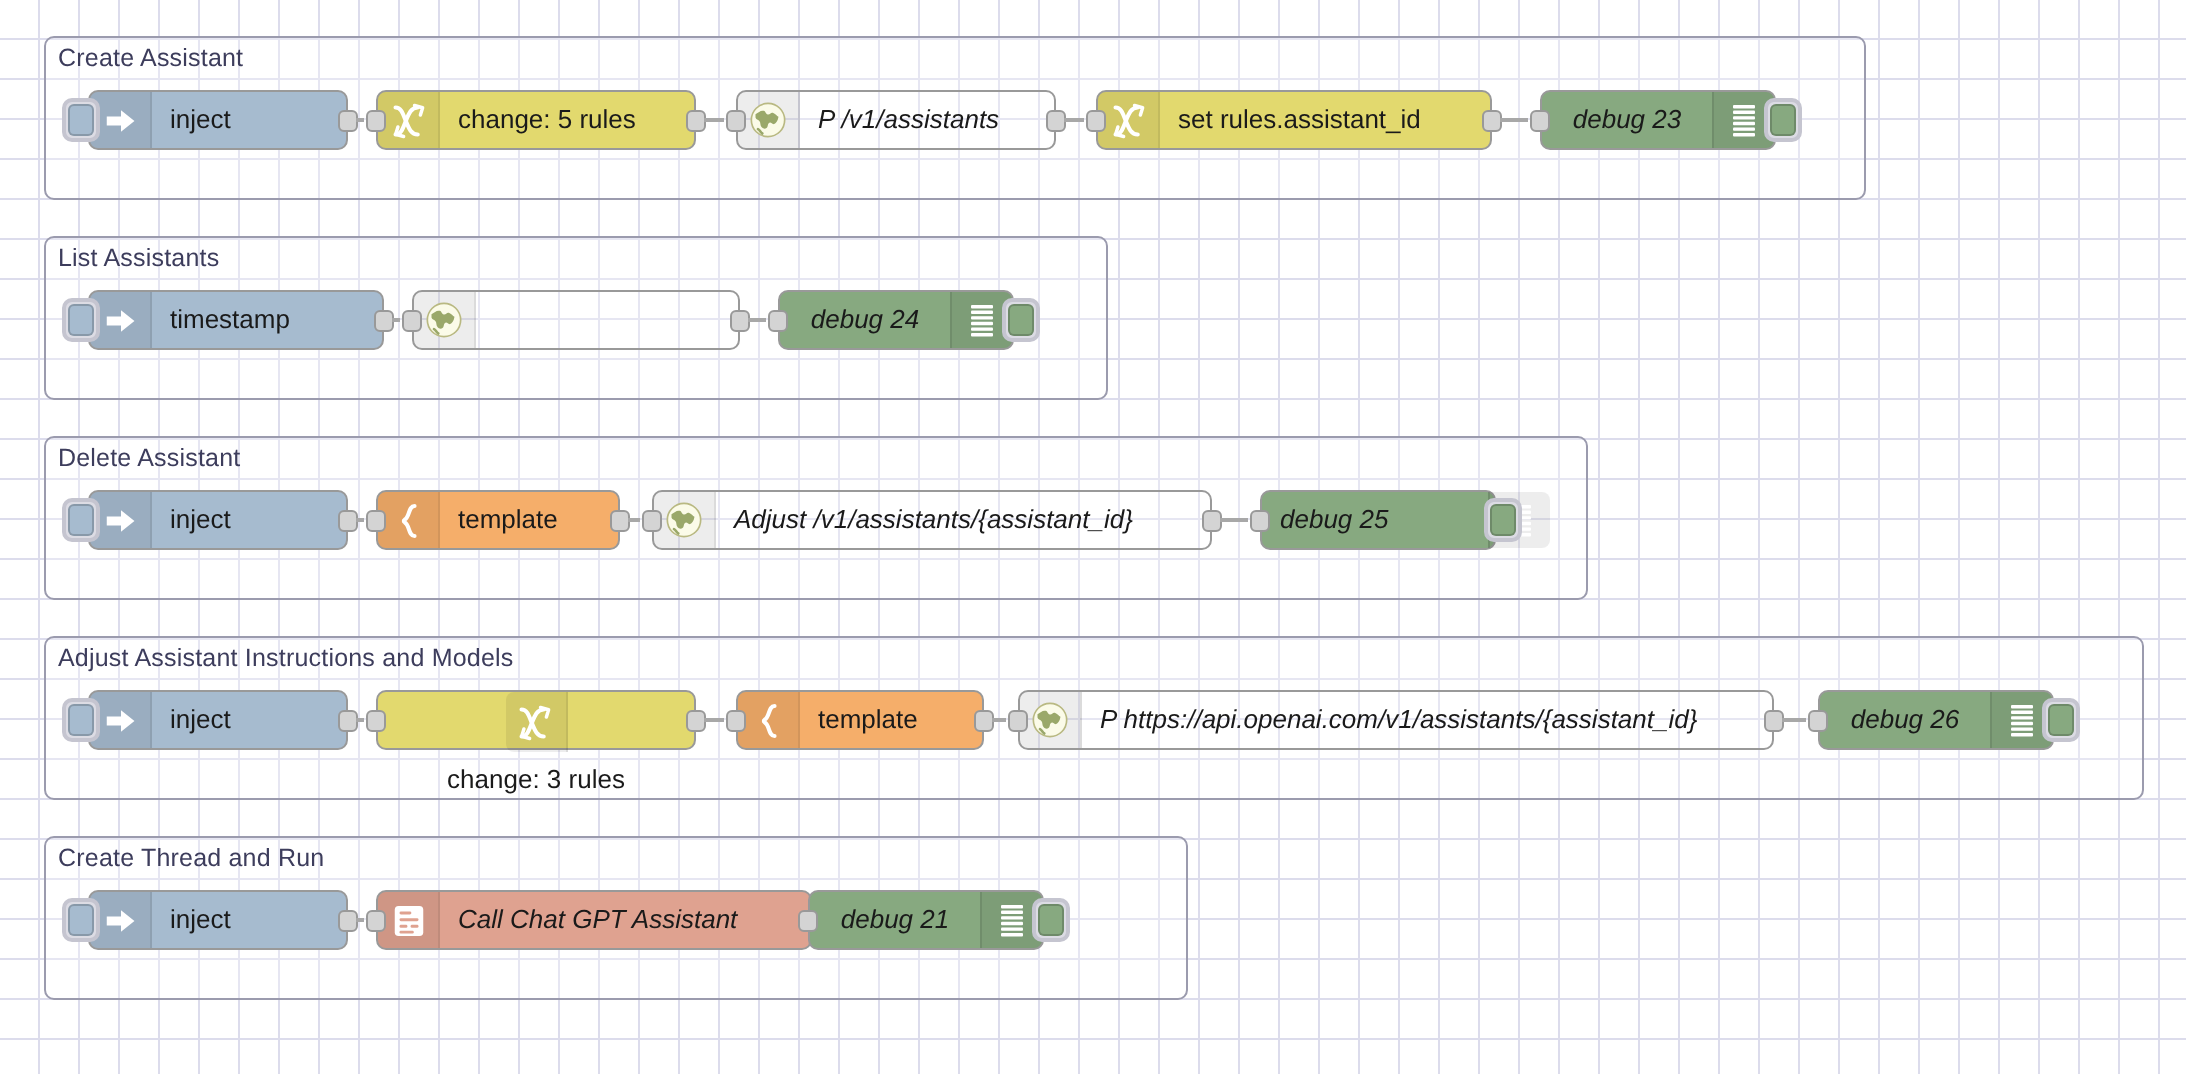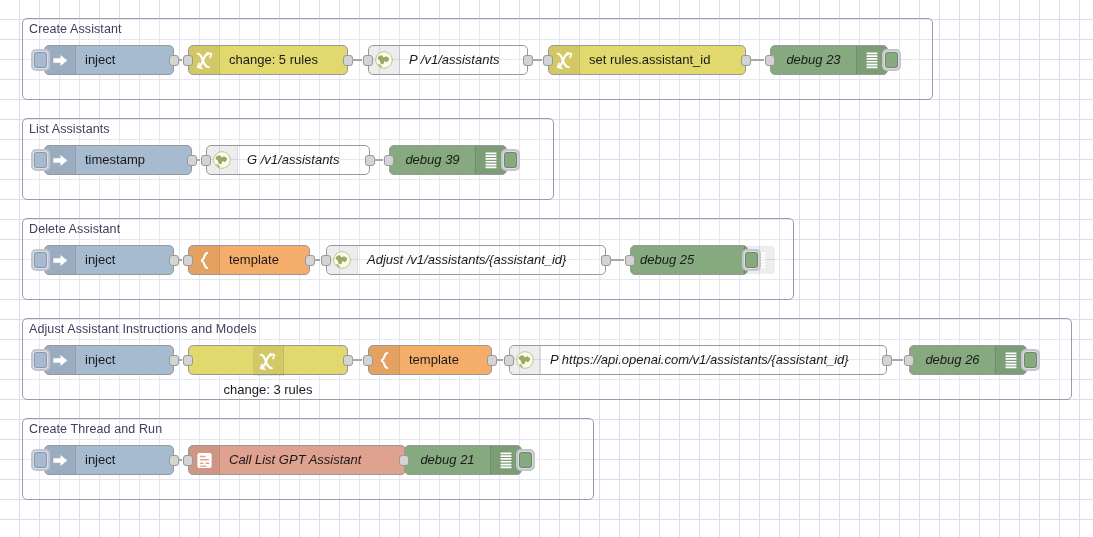--- a/index.html
+++ b/index.html
@@ -215,27 +215,26 @@
     </div>
     <div class="wire" style="left: 196px; width: 4px; top: 159px;"></div>
     <div class="node n-http_request" style="left: 206px; top: 145px; width: 164px;">
       <div class="icon-band">
         <svg class="gl" width="20" height="20" viewBox="0 0 24 24">
           <circle cx="12" cy="12" r="10" fill="#fbfbe8" stroke="#b9b982" stroke-width="1"></circle>
           <path d="M4.5 8.5c2-1 3-2.5 5-2 1.2.3 1 2 2.4 2.2 1.4.2 1.6-1.4 3-1 1.6.5 2.3 2 3.4 2.3-.4 2.6-1.6 4-2.6 4.4-1.2.5-1.6-1.2-2.8-.8-1.4.5-.6 2.3-1.8 3.2-1 .8-2.2.4-3-.6-1-1.3-.4-2.6-1.3-3.6-.8-.9-2-.9-2.3-2.1z" fill="#9aa86a"></path>
           <path d="M6 17.5c1.2.6 1.4 2 2.6 2.6" fill="none" stroke="#9aa86a" stroke-width="1.6" stroke-linecap="round"></path>
         </svg>
       </div>
-      <div class="label italic">G /v1/assistants</div>
       <div class="port out"></div>
       <div class="port in"></div>
     </div>
     <div class="wire" style="left: 374px; width: 9px; top: 159px;"></div>
     <div class="node n-debug" style="left: 389px; top: 145px; width: 118px;">
-      <div class="label italic center">debug 39</div>
+      <div class="label italic center">debug 24</div>
       <div class="icon-band right">
         <svg class="gl" width="14" height="18" viewBox="0 0 14 18">
           <rect x="1.5" y="1.5" width="11" height="1.7" rx=".5" fill="#fff"></rect>
           <rect x="1.5" y="4.3" width="11" height="1.7" rx=".5" fill="#fff"></rect>
           <rect x="1.5" y="7.1" width="11" height="1.7" rx=".5" fill="#fff"></rect>
           <rect x="1.5" y="9.9" width="11" height="1.7" rx=".5" fill="#fff"></rect>
           <rect x="1.5" y="12.7" width="11" height="1.7" rx=".5" fill="#fff"></rect>
           <rect x="1.5" y="15.5" width="11" height="1.7" rx=".5" fill="#fff"></rect>
         </svg>
       </div>
@@ -392,21 +391,21 @@
       <div class="icon-band">
         <svg class="gl" width="19" height="19" viewBox="0 0 24 24">
           <rect x="3" y="2.5" width="18" height="19" rx="2.4" fill="#fff"></rect>
           <rect x="6" y="6" width="7.5" height="1.9" rx=".9" fill="#dfa290"></rect>
           <rect x="6" y="10.2" width="12" height="1.9" rx=".9" fill="#dfa290"></rect>
           <rect x="6" y="14.4" width="5" height="1.9" rx=".9" fill="#dfa290"></rect>
           <rect x="13" y="14.4" width="5" height="1.9" rx=".9" fill="#dfa290"></rect>
           <rect x="6" y="18.2" width="9" height="1.7" rx=".8" fill="#dfa290"></rect>
         </svg>
       </div>
-      <div class="label italic">Call List GPT Assistant</div>
+      <div class="label italic">Call Chat GPT Assistant</div>
       <div class="port out"></div>
       <div class="port in"></div>
     </div>
     <div class="wire" style="left: 410px; width: 12px; top: 459px;"></div>
     <div class="node n-debug" style="left: 404px; top: 445px; width: 118px;">
       <div class="label italic center">debug 21</div>
       <div class="icon-band right">
         <svg class="gl" width="14" height="18" viewBox="0 0 14 18">
           <rect x="1.5" y="1.5" width="11" height="1.7" rx=".5" fill="#fff"></rect>
           <rect x="1.5" y="4.3" width="11" height="1.7" rx=".5" fill="#fff"></rect>

